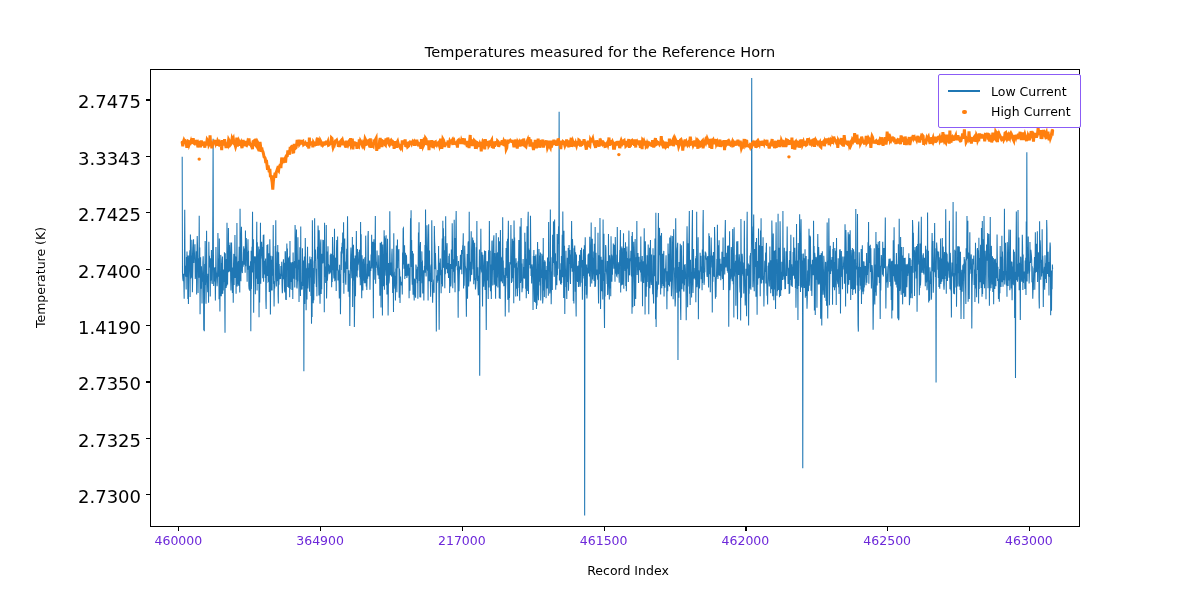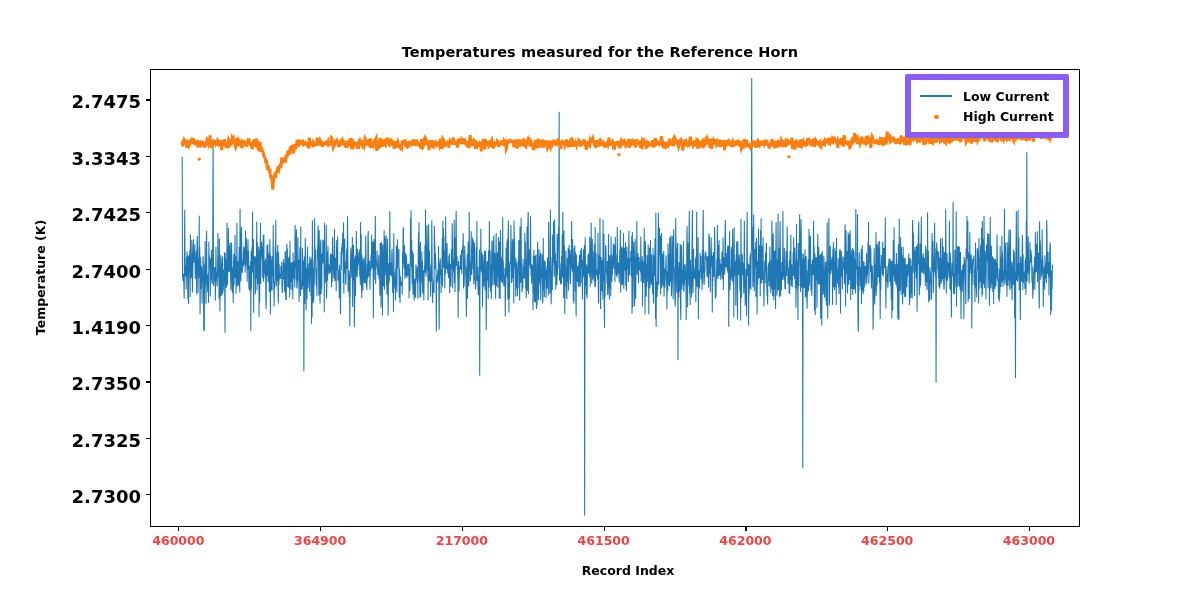--- a/index.html
+++ b/index.html
@@ -11,21 +11,20 @@
     width: 1200px;
     height: 600px;
     font-family: "DejaVu Sans", sans-serif;
     overflow: hidden;
   }
   #figure {
     position: relative;
     width: 1200px;
     height: 528px;
     background: #ffffff;
-    font-weight: bold;
   }
   #chart-title {
     position: absolute;
     left: 0;
     top: 44px;
     width: 1200px;
     text-align: center;
     font-size: 14.5px;
     color: #000000;
     letter-spacing: 0.1px;
@@ -75,21 +74,21 @@
   #xtick-labels {
     position: absolute;
     left: 0;
     top: 533px;
     width: 1200px;
     height: 20px;
   }
   .xtick-label {
     position: absolute;
     font-size: 12.5px;
-    color: #ef4444;
+    color: #6d28d9;
     text-align: center;
     white-space: nowrap;
     transform: translateX(-50%);
   }
   .xtick-mark {
     position: absolute;
     top: 527px;
     width: 1.1px;
     height: 4px;
     background: #000000;
@@ -110,23 +109,23 @@
     top: 270px;
     width: 200px;
     text-align: center;
     font-size: 12.5px;
     color: #000000;
     transform: rotate(-90deg);
     transform-origin: center center;
   }
   #legend {
     position: absolute;
-    left: 905px;
+    left: 938px;
     top: 74px;
-    border: 6px solid #8b5cf6;
+    border: 1px solid #8b5cf6;
     background: #ffffff;
     border-radius: 2px;
     padding: 6px 9px 6px 7px;
     box-shadow: none;
   }
   .legend-row {
     display: flex;
     align-items: center;
     height: 20px;
   }

